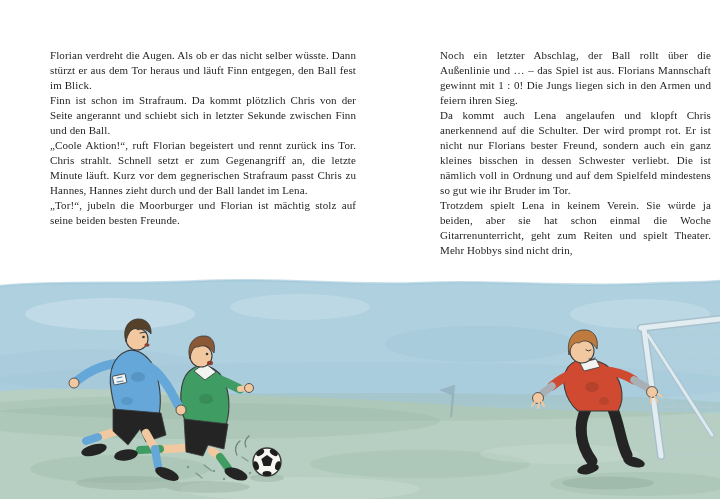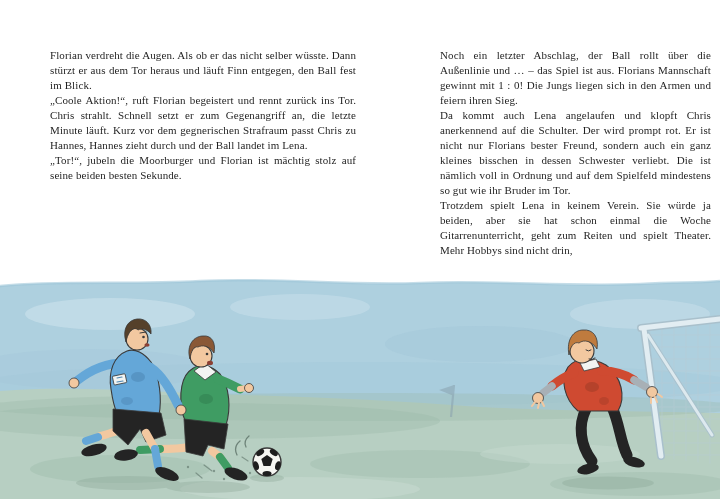--- a/index.html
+++ b/index.html
@@ -17,22 +17,23 @@
   .ink-s{stroke:#3a3a3a;fill:none;stroke-linecap:round;stroke-width:1;}
   .limb{fill:none;stroke-linecap:round;stroke-linejoin:round;}
 </style>
 </head>
 <body>
 
 <div>
 
   <div class="page-col col-left">
     <p>Florian verdreht die Augen. Als ob er das nicht selber wüsste. Dann stürzt er aus dem Tor heraus und läuft Finn entgegen, den Ball fest im Blick.</p>
+    <p>Finn ist schon im Strafraum. Da kommt plötzlich Chris von der Seite angerannt und schiebt sich in letzter Sekunde zwischen Finn und den Ball.</p>
     <p>„Coole Aktion!“, ruft Florian begeistert und rennt zurück ins Tor. Chris strahlt. Schnell setzt er zum Gegenangriff an, die letzte Minute läuft. Kurz vor dem gegnerischen Strafraum passt Chris zu Hannes, Hannes zieht durch und der Ball landet im Lena.</p>
-    <p>„Tor!“, jubeln die Moorburger und Florian ist mächtig stolz auf seine beiden besten Sekunde.</p>
+    <p>„Tor!“, jubeln die Moorburger und Florian ist mächtig stolz auf seine beiden besten Freunde.</p>
   </div>
 
   <div class="page-col col-right">
     <p>Noch ein letzter Abschlag, der Ball rollt über die Außenlinie und … – das Spiel ist aus. Florians Mannschaft gewinnt mit 1 : 0! Die Jungs liegen sich in den Armen und feiern ihren Sieg.</p>
     <p>Da kommt auch Lena angelaufen und klopft Chris anerkennend auf die Schulter. Der wird prompt rot. Er ist nicht nur Florians bester Freund, sondern auch ein ganz kleines bisschen in dessen Schwester verliebt. Die ist nämlich voll in Ordnung und auf dem Spielfeld mindestens so gut wie ihr Bruder im Tor.</p>
     <p>Trotzdem spielt Lena in keinem Verein. Sie würde ja beiden, aber sie hat schon einmal die Woche Gitarrenunterricht, geht zum Reiten und spielt Theater. Mehr Hobbys sind nicht drin,</p>
   </div>
 
   <svg class="illu" viewBox="0 0 720 240">
     <title>Aquarell-Illustration: Zwei Jungen jagen einem Fußball nach, rechts wartet der Torwart vor seinem Tor</title>

